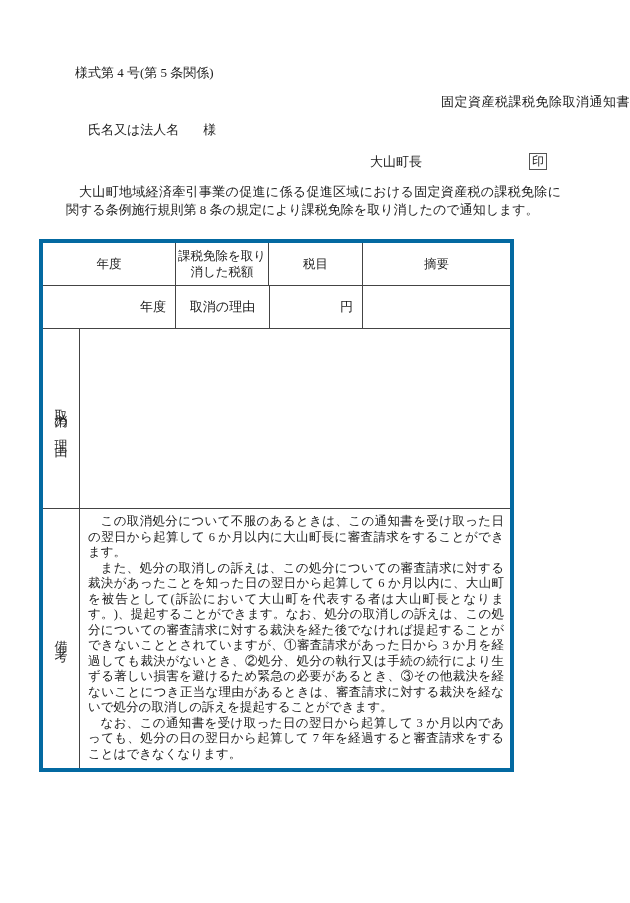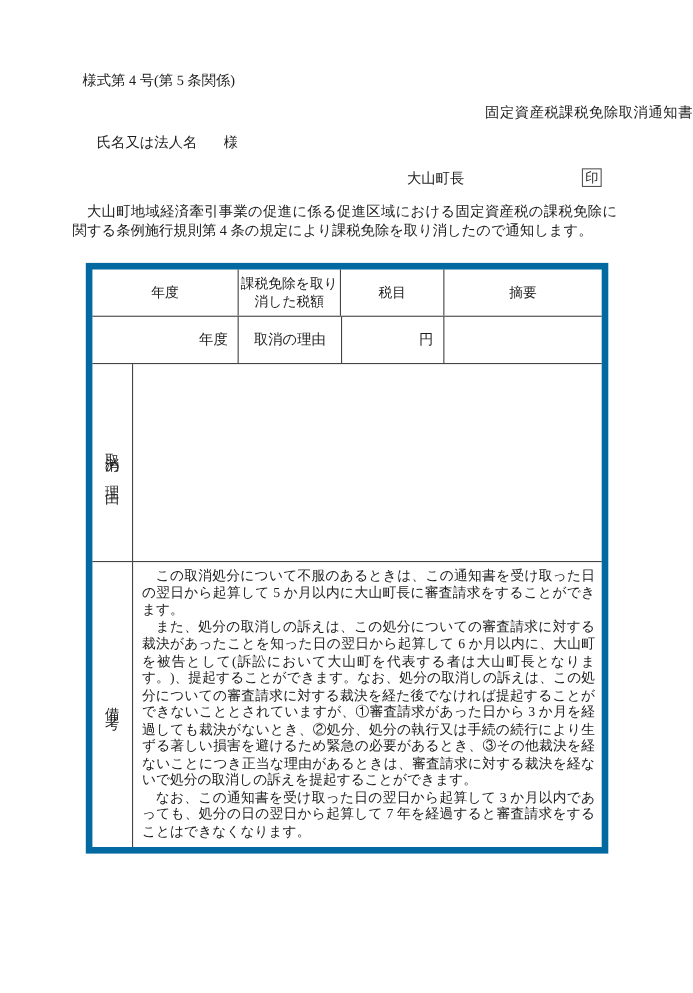--- a/index.html
+++ b/index.html
@@ -64,23 +64,23 @@
   .spacer-26 { display: inline-block; width: 26px; }
   .spacer-24 { display: inline-block; width: 24px; }
   .intro-par {
     margin: 13px 69px 0 66px;
     text-indent: 1em;
     line-height: 17.5px;
     text-align: justify;
   }
   
   .notice-table {
-    margin: 21px 0 0 78px;
+    margin: 21px 0 0 39px;
     width: 475px;
-    border: 6px solid #0369a1;
+    border: 4px solid #0369a1;
     box-sizing: border-box;
   }
   .t-row {
     display: flex;
     box-sizing: border-box;
   }
   .t-row.bordered { border-bottom: 1px solid #444; }
   .cell {
     box-sizing: border-box;
     display: flex;
@@ -147,21 +147,21 @@
 
   <div class="addressee-line">
     <span>氏名又は法人名</span><span class="spacer-24"></span><span>様</span>
   </div>
 
   <div class="mayor-line">
     <span>大山町長</span>
     <span class="seal-box">印</span>
   </div>
 
-  <p class="intro-par">大山町地域経済牽引事業の促進に係る促進区域における固定資産税の課税免除に関する条例施行規則第 4 条の規定により課税免除を取り消したので通知します。</p>
+  <p class="intro-par">大山町地域経済牽引事業の促進に係る促進区域における固定資産税の課税免除に関する条例施行規則第 8 条の規定により課税免除を取り消したので通知します。</p>
 
   <div class="notice-table">
 
     <div class="t-row head-row bordered">
       <div class="cell rb col-year head-cell">年度</div>
       <div class="cell rb col-amount head-cell">課税免除を取り
 消した税額</div>
       <div class="cell rb col-tax head-cell">税目</div>
       <div class="cell col-note head-cell">摘要</div>
     </div>
@@ -178,21 +178,21 @@
         <span class="vlabel">取消の理由</span>
       </div>
       <div class="field-cell"></div>
     </div>
 
     <div class="t-row remarks-row">
       <div class="cell rb label-col">
         <span class="vlabel wide">備考</span>
       </div>
       <div class="remarks-cell">
-        <p>この取消処分について不服のあるときは、この通知書を受け取った日の翌日から起算して 5 か月以内に大山町長に審査請求をすることができます。</p>
+        <p>この取消処分について不服のあるときは、この通知書を受け取った日の翌日から起算して 6 か月以内に大山町長に審査請求をすることができます。</p>
         <p>また、処分の取消しの訴えは、この処分についての審査請求に対する裁決があったことを知った日の翌日から起算して 6 か月以内に、大山町を被告として(訴訟において大山町を代表する者は大山町長となります。)、提起することができます。なお、処分の取消しの訴えは、この処分についての審査請求に対する裁決を経た後でなければ提起することができないこととされていますが、①審査請求があった日から 3 か月を経過しても裁決がないとき、②処分、処分の執行又は手続の続行により生ずる著しい損害を避けるため緊急の必要があるとき、③その他裁決を経ないことにつき正当な理由があるときは、審査請求に対する裁決を経ないで処分の取消しの訴えを提起することができます。</p>
         <p>なお、この通知書を受け取った日の翌日から起算して 3 か月以内であっても、処分の日の翌日から起算して 7 年を経過すると審査請求をすることはできなくなります。</p>
       </div>
     </div>
 
   </div>
 
 </div>
 
 </body></html>

